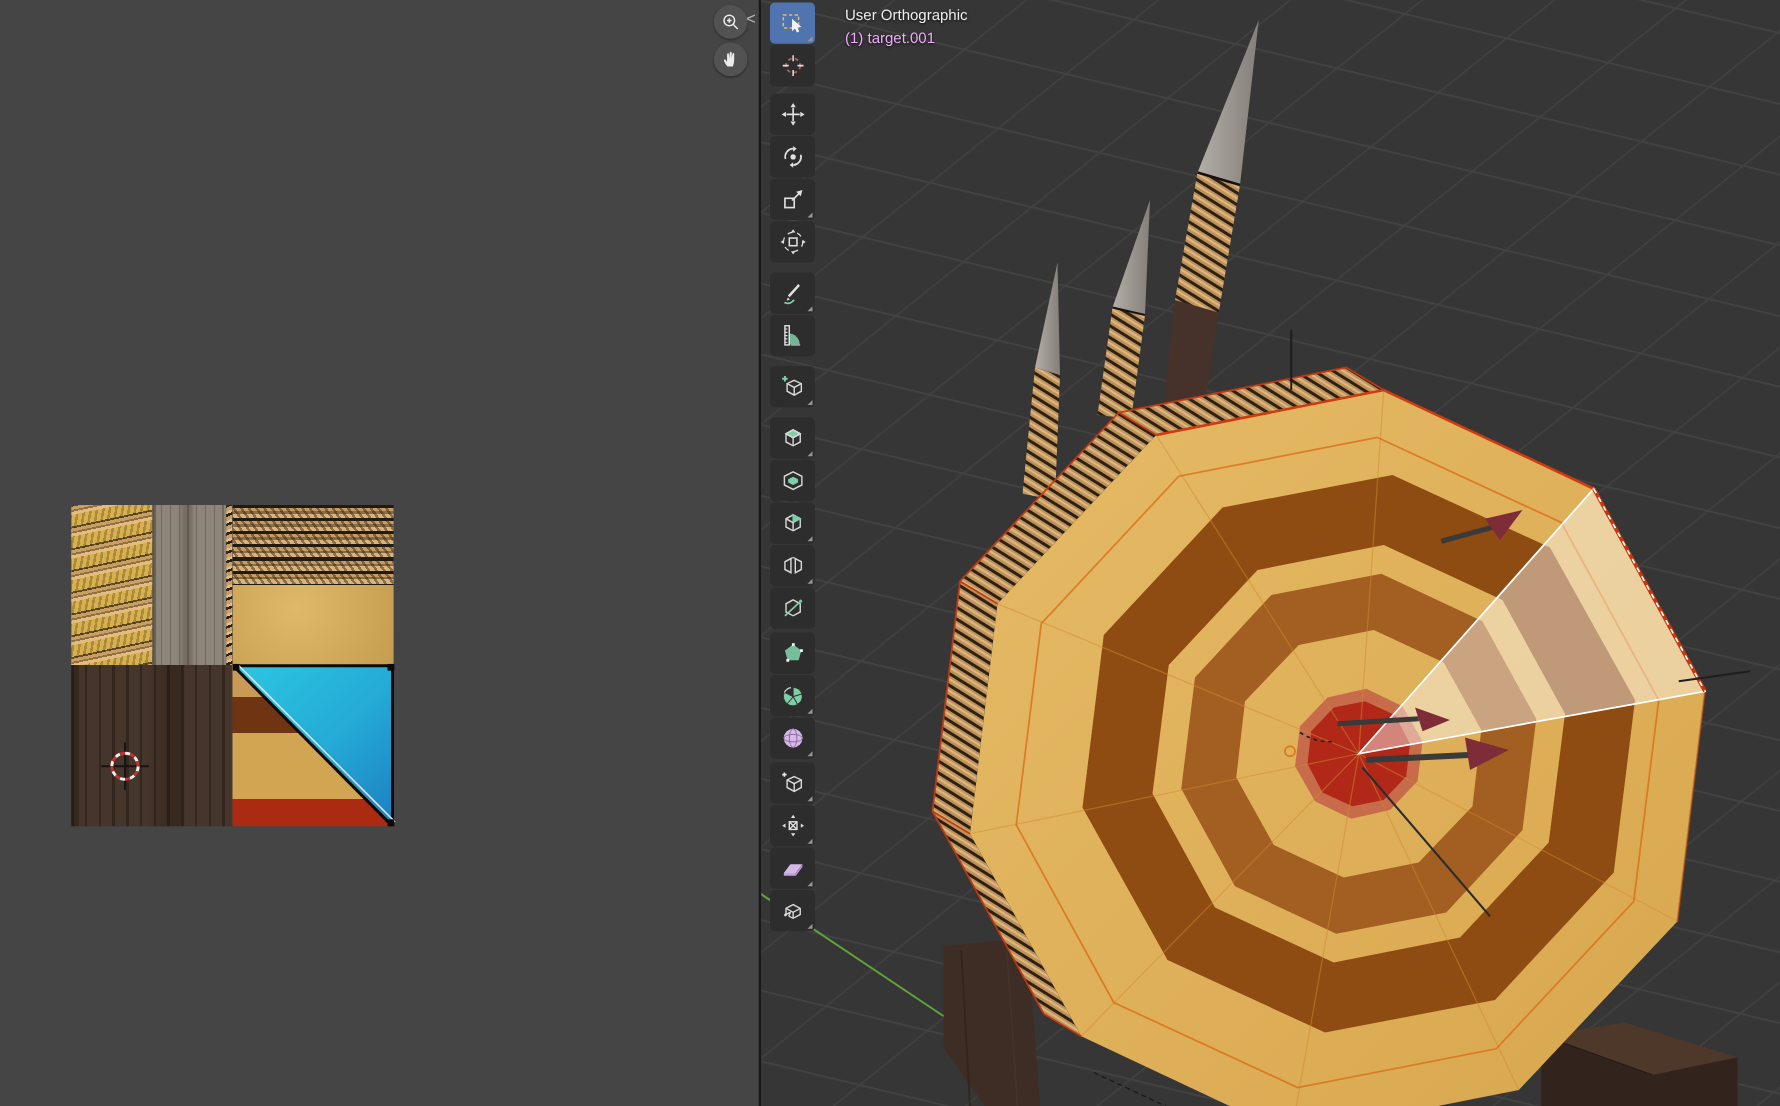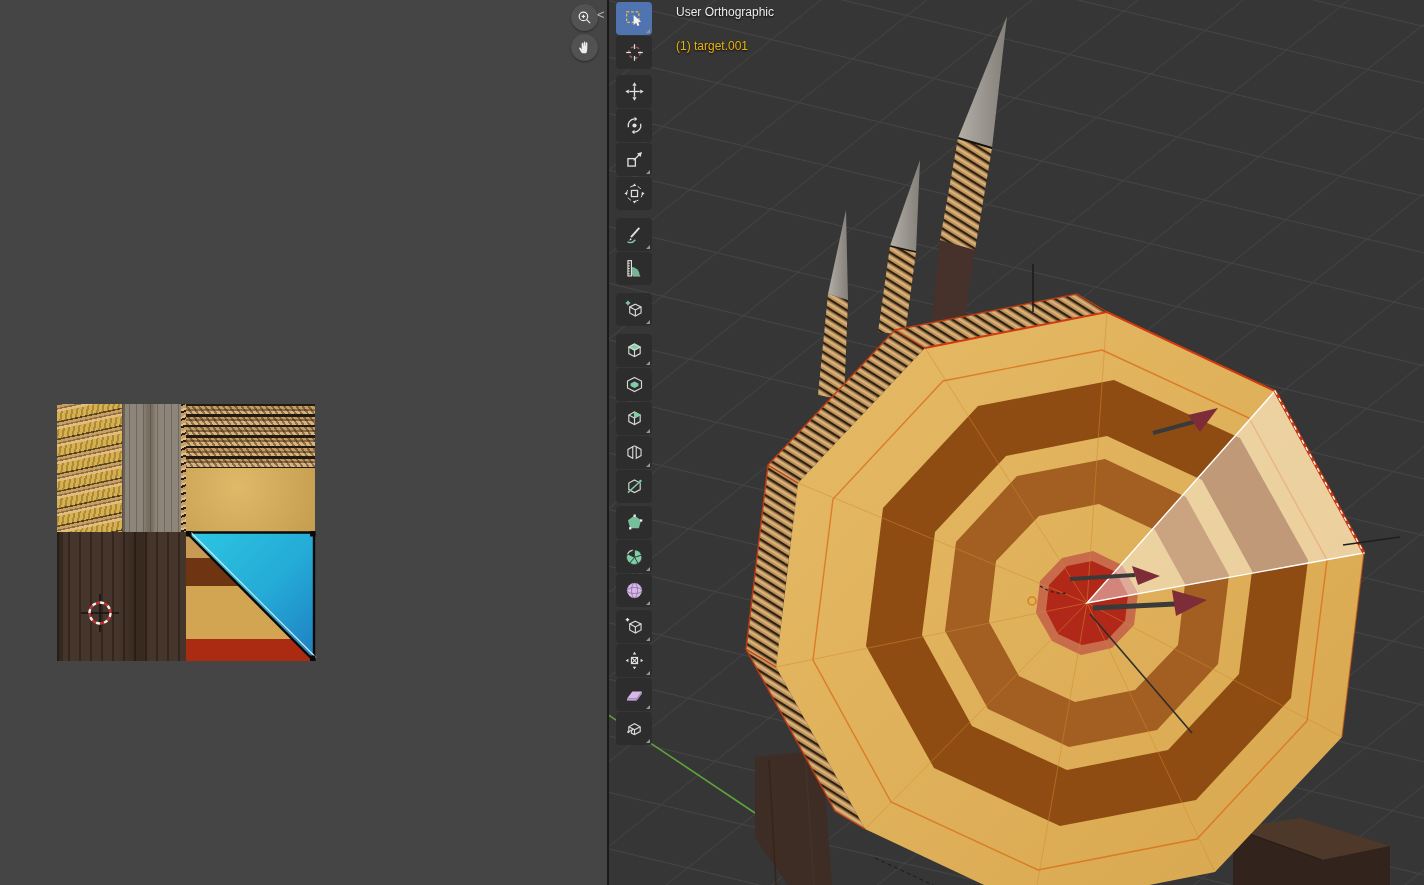--- a/index.html
+++ b/index.html
@@ -46,21 +46,21 @@
   #uv-chevron{position:absolute;left:597px;top:8px;color:#b8b8b8;font-size:13px;cursor:pointer;line-height:14px;}
 
   
   #separator{position:absolute;left:607px;top:0;width:2px;height:885px;background:#191919;cursor:col-resize;}
 
   
   #viewport{position:absolute;left:609px;top:0;width:815px;height:885px;background:#363636;}
   #scene{position:absolute;left:0;top:0;}
   #vp-header{position:absolute;left:67px;top:3px;color:#ececec;font-size:12px;line-height:18px;
     text-shadow:0 1px 2px rgba(0,0,0,0.85);pointer-events:none;}
-  #vp-header .sub{color:#eab308;margin-top:16px;}
+  #vp-header .sub{color:#f0abfc;}
 
   
   #toolbar{position:absolute;left:7px;top:2px;width:36px;}
   .tool{width:36px;height:33px;background:#2d2d2d;border-radius:4px;display:flex;align-items:center;
     justify-content:center;position:relative;margin-bottom:1px;cursor:pointer;}
   .tool svg{width:21px;height:21px;}
   .tool.active{background:#4f74b0;}
   .mt6{margin-top:6px;} .mt8{margin-top:8px;} .mt3{margin-top:3px;}
   .has-sub:after{content:"";position:absolute;right:2px;bottom:2px;
     border-left:4px solid transparent;border-bottom:4px solid #969696;}

